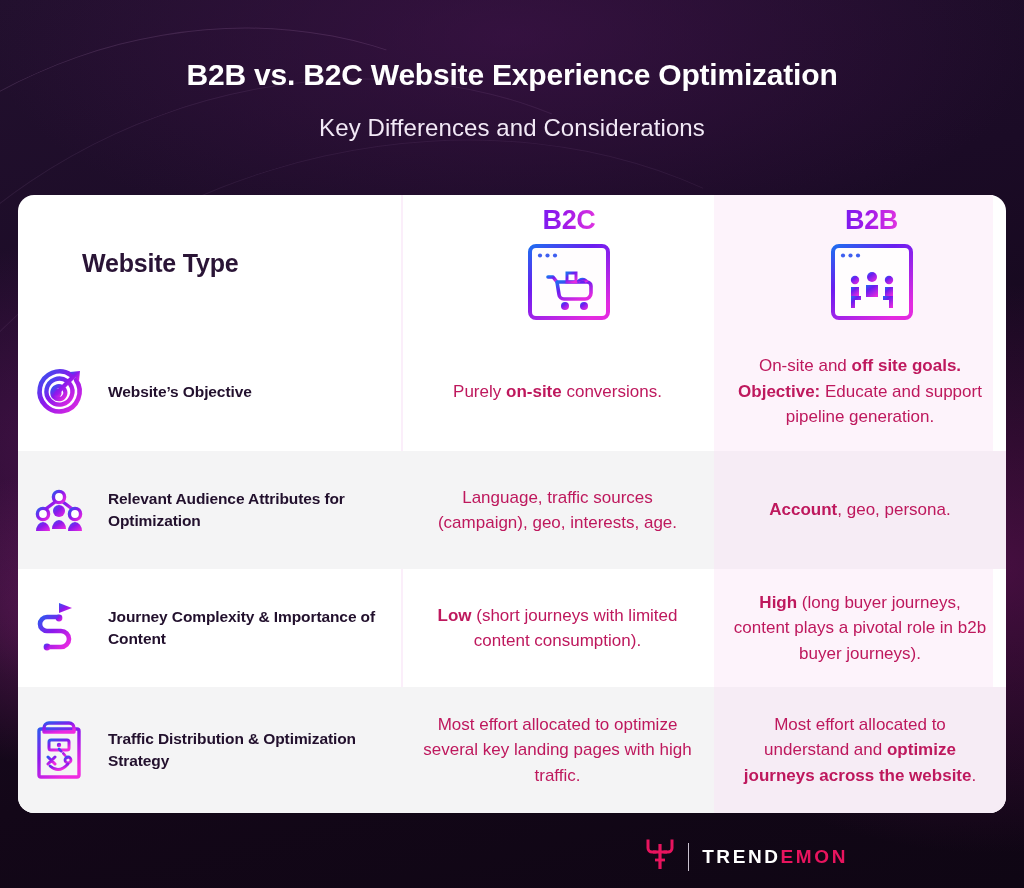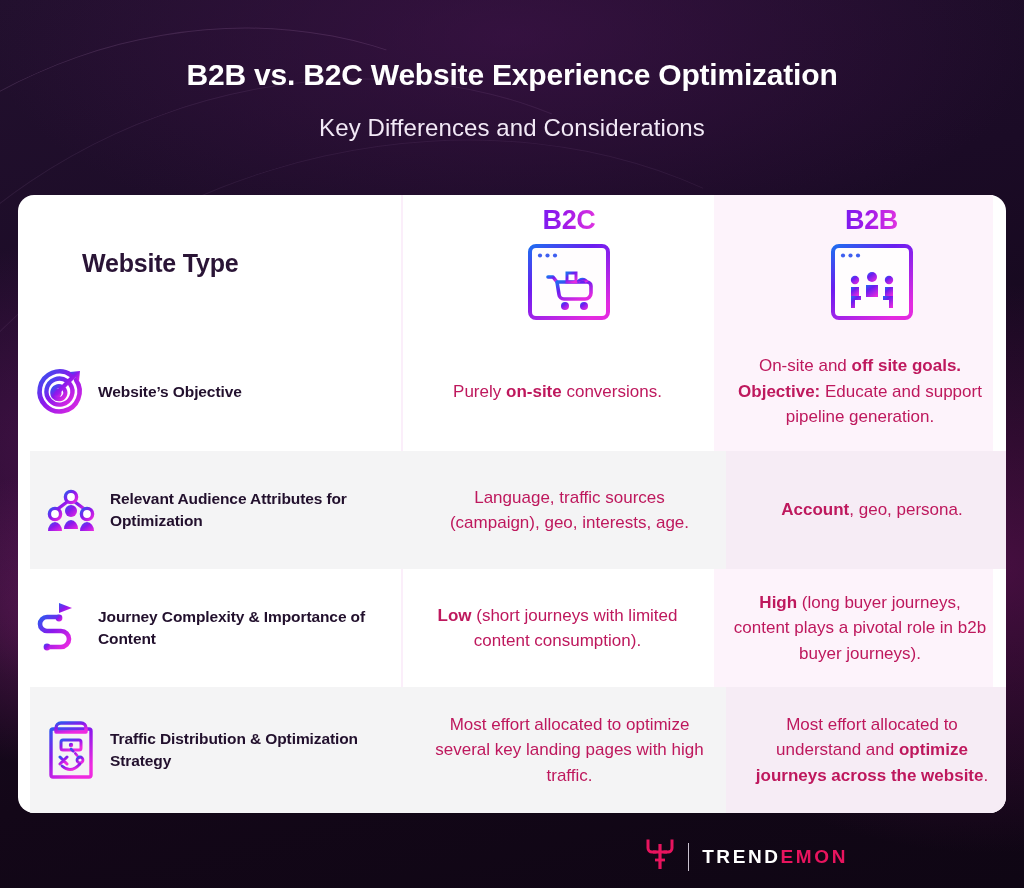--- a/index.html
+++ b/index.html
@@ -151,21 +151,21 @@
     justify-content: center;
     text-align: center;
     padding: 0 16px;
     box-sizing: border-box;
   }
 
   
   .row.shaded .cell-label,
   .row.shaded .cell-b2c { background: #f4f4f5; }
   .row.shaded .cell-b2b { background: #f6ecf5; }
-  .row.shaded .cell-label { margin-left: 12px; }
+  .row.shaded .cell-label { margin-left: 0; }
 
   
   .cell-head-label {
     width: 383px;
     flex: 0 0 383px;
     display: flex;
     align-items: center;
     padding-left: 64px;
     box-sizing: border-box;
   }
@@ -195,21 +195,21 @@
     -webkit-background-clip: text;
     background-clip: text;
     color: transparent;
     margin-bottom: 6px;
   }
 
   
   .label-inner {
     display: flex;
     align-items: center;
-    gap: 8px;
+    gap: 18px;
   }
   .row-icon {
     width: 62px;
     flex: 0 0 62px;
     display: flex;
     align-items: center;
     justify-content: center;
   }
   .row-title {
     font-size: 15.5px;

